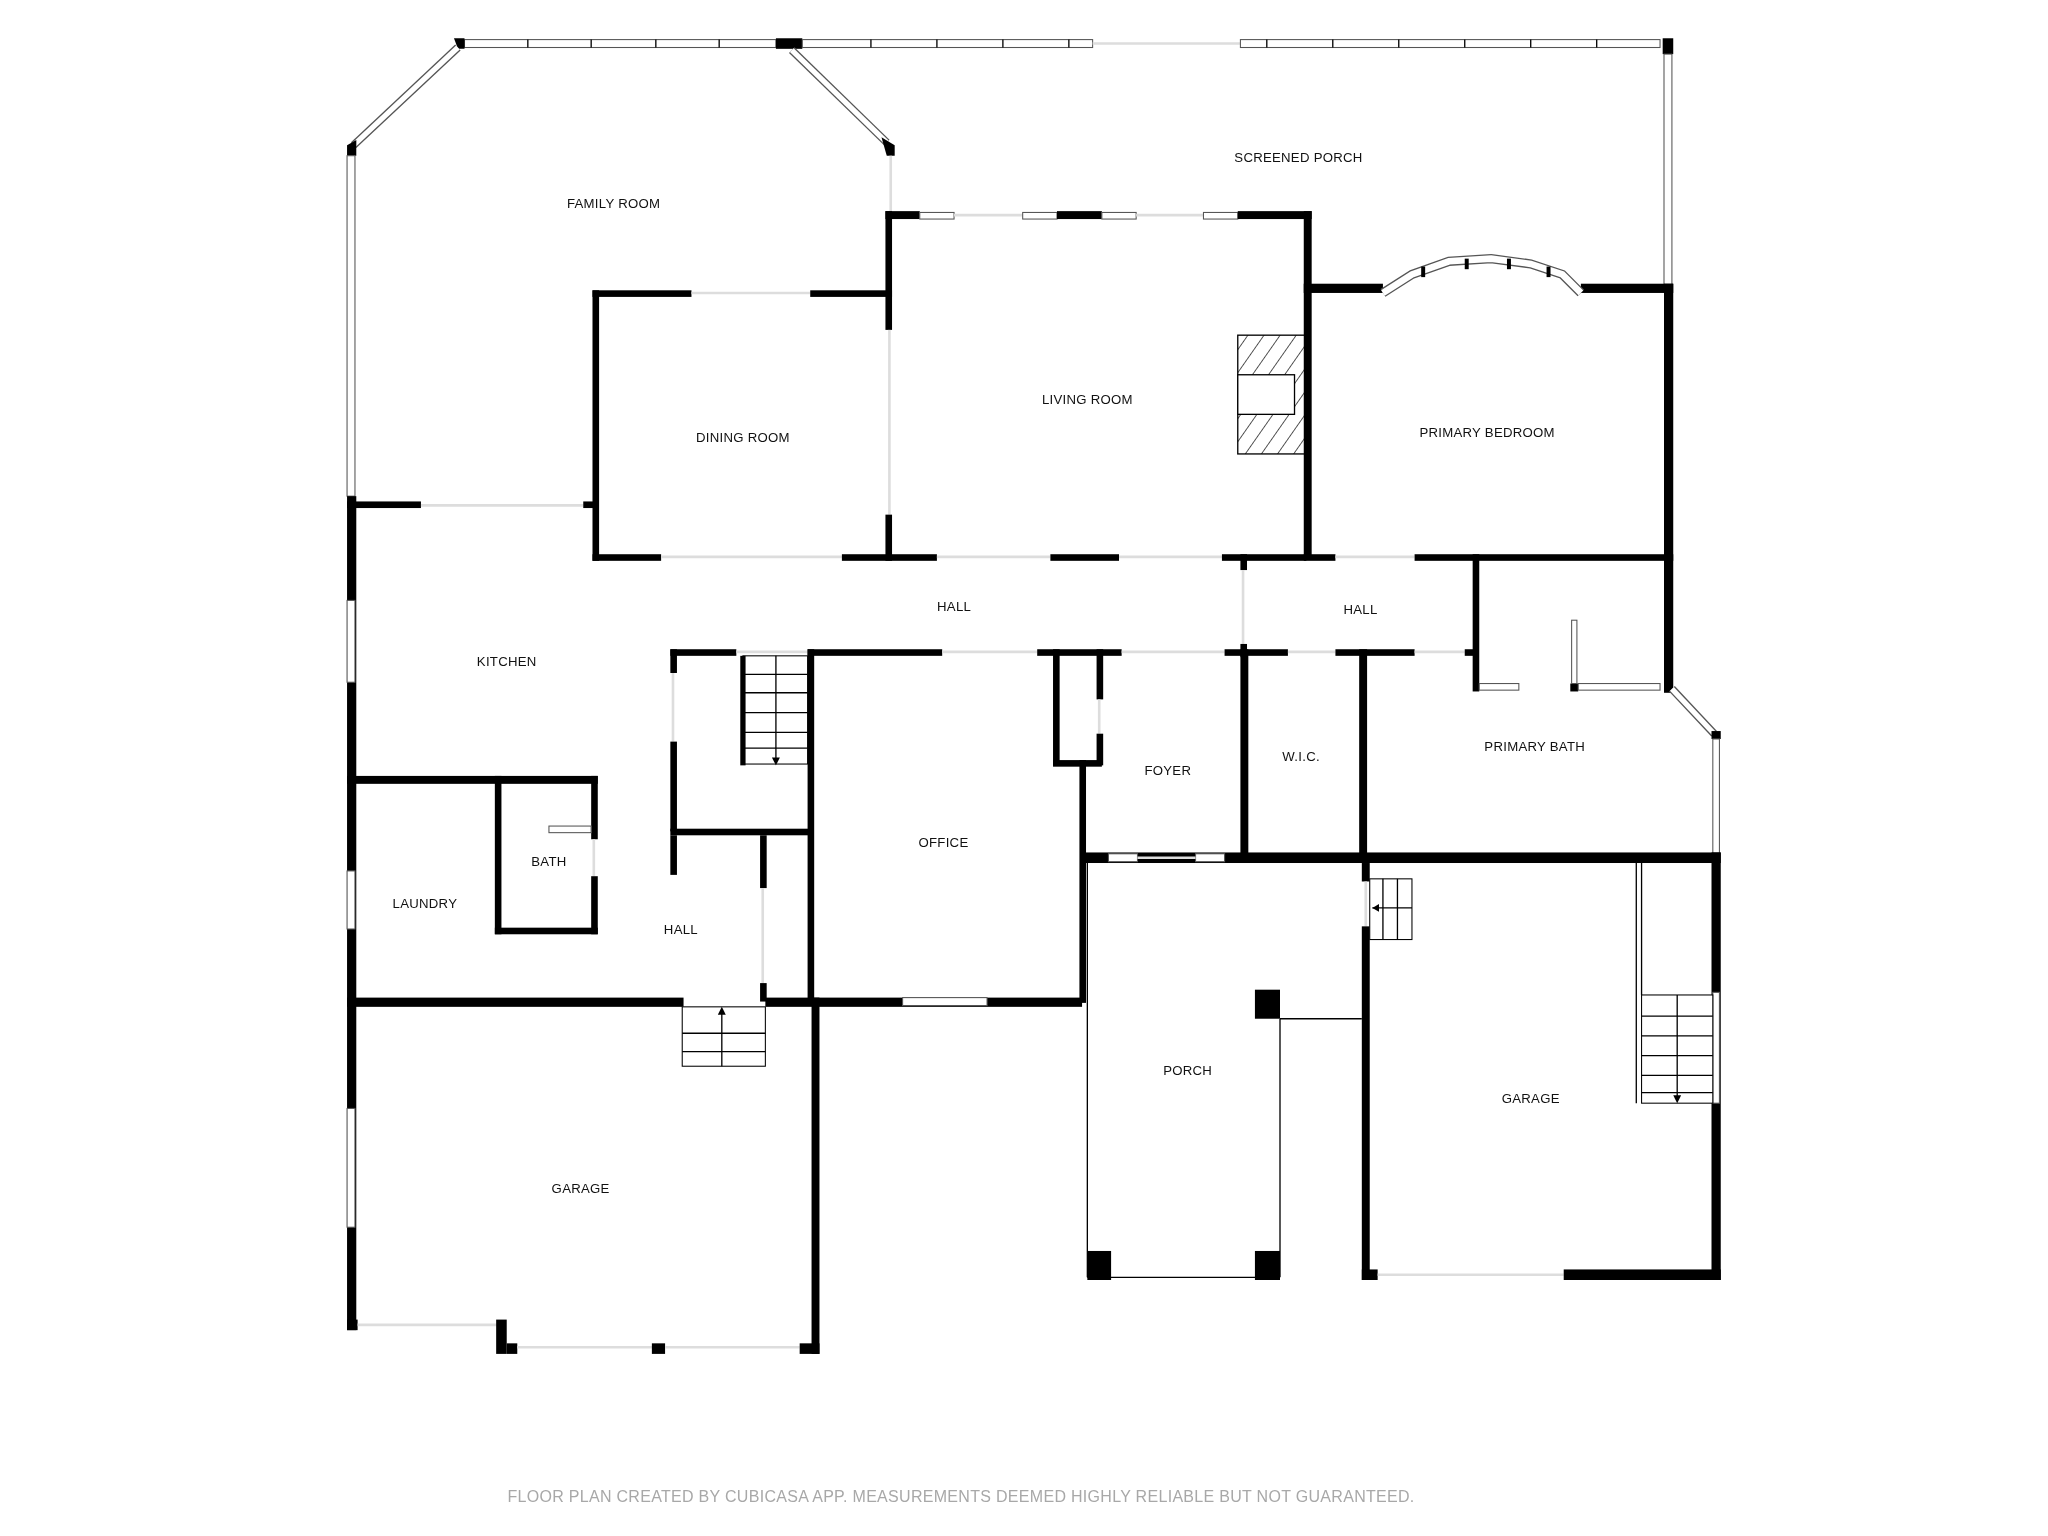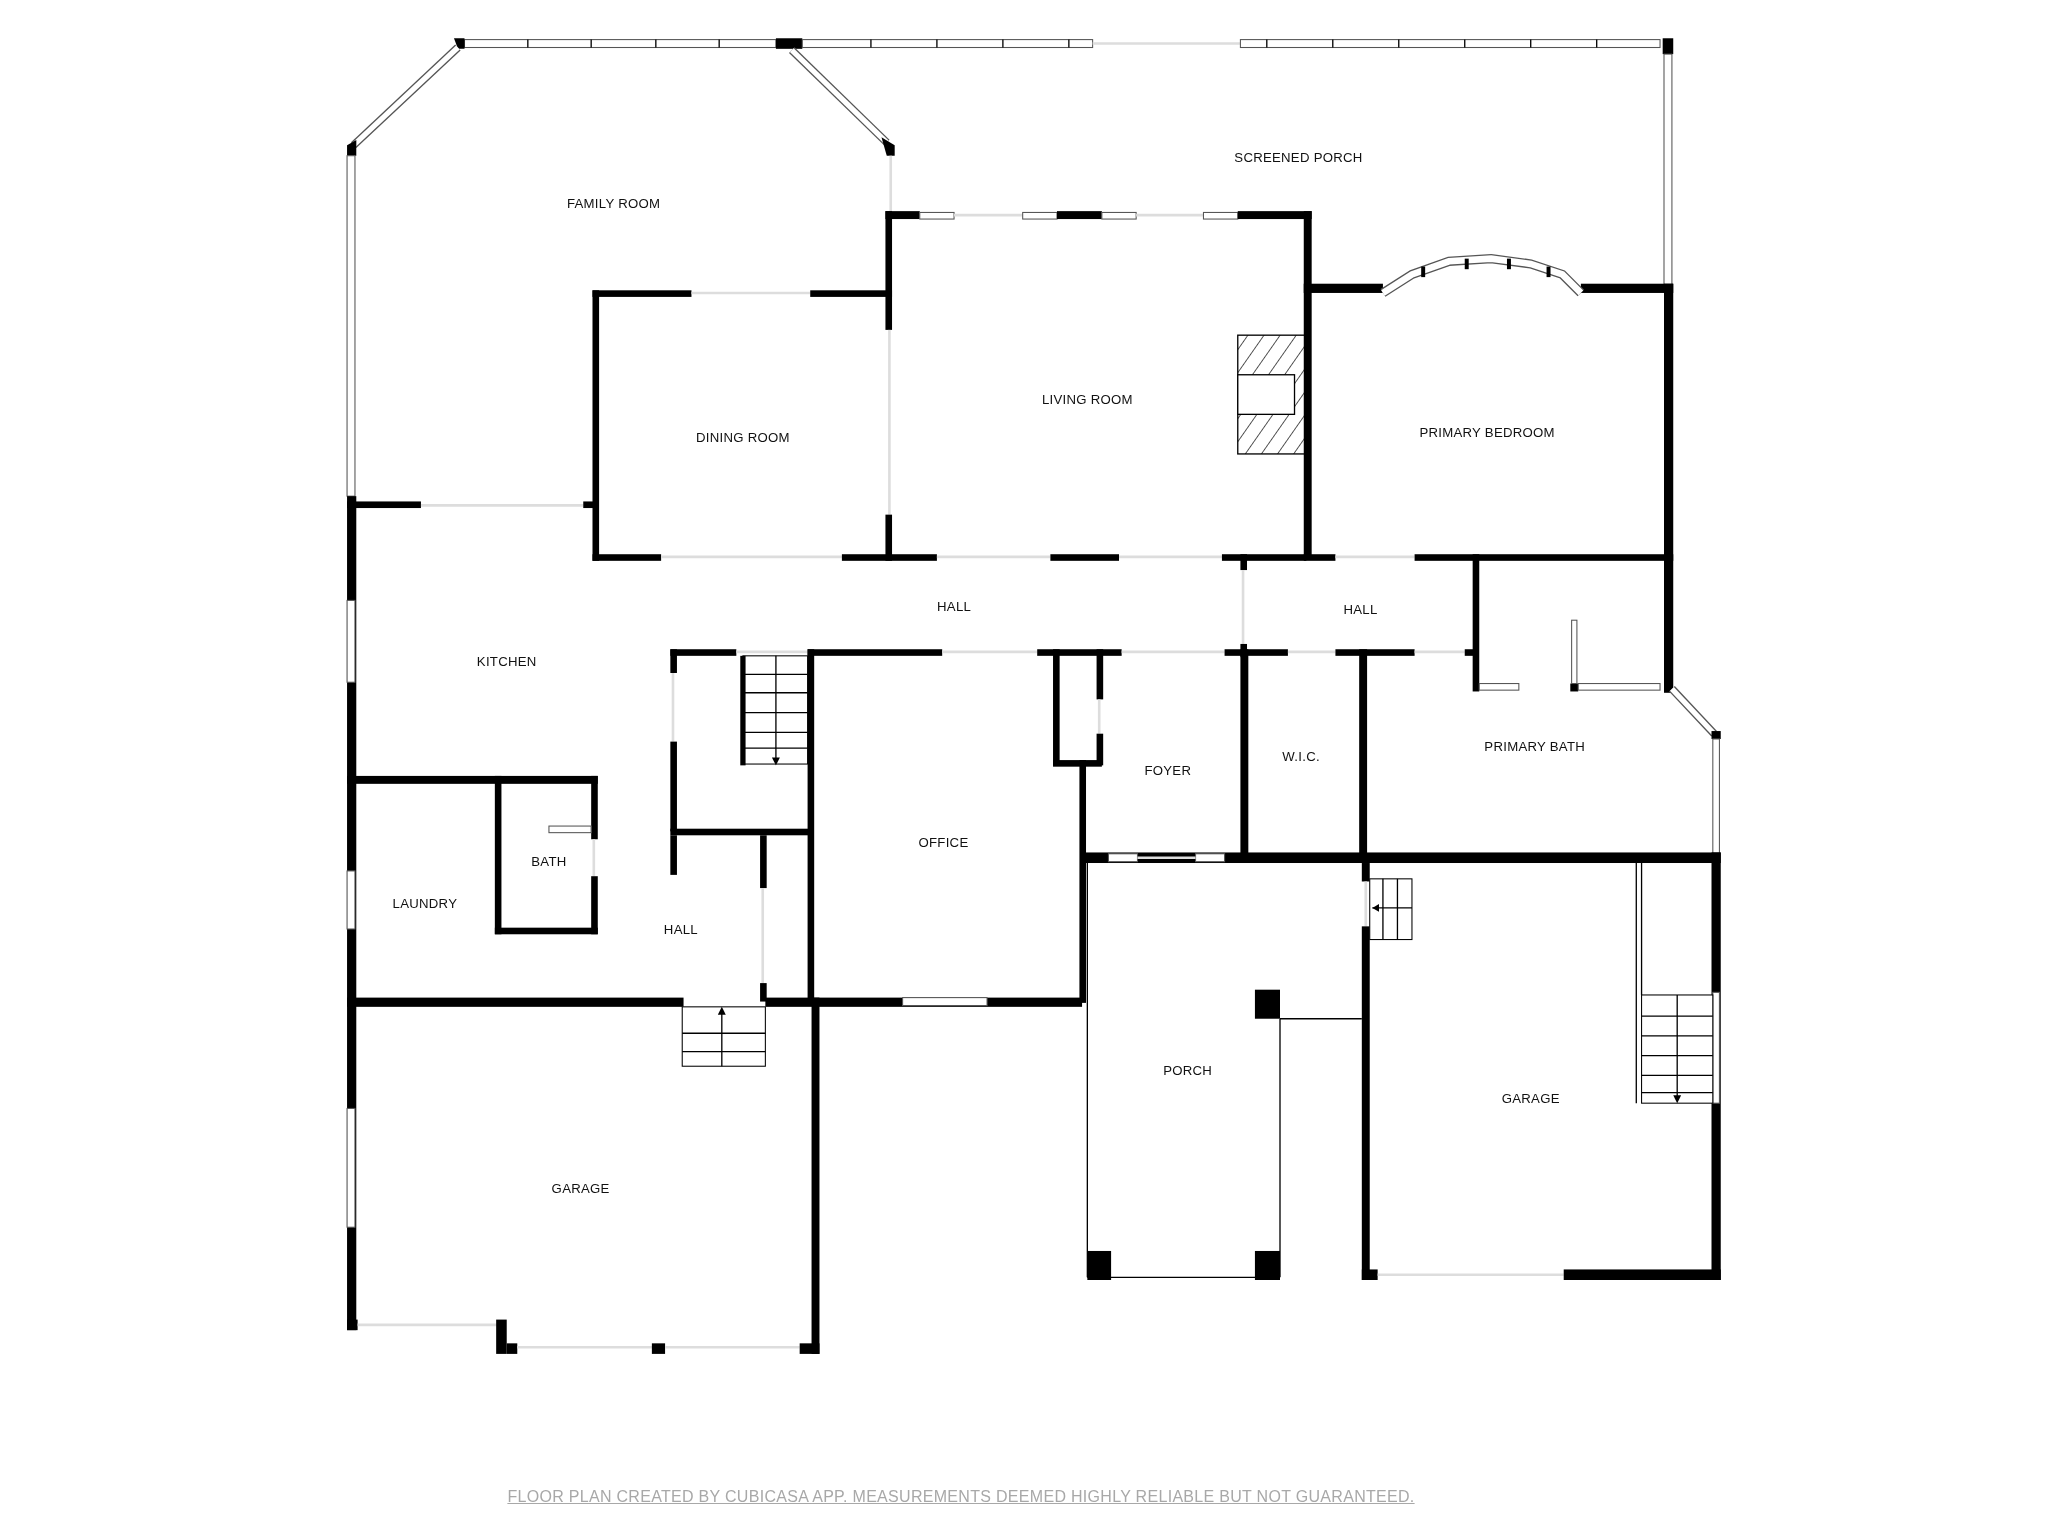--- a/index.html
+++ b/index.html
@@ -3,21 +3,21 @@
 <meta charset="utf-8">
 <style>
   html,body{margin:0;padding:0;background:#ffffff;}
   body{width:2048px;height:1536px;overflow:hidden;position:relative;font-family:"Liberation Sans",sans-serif;}
   #plan{position:absolute;left:0;top:0;width:2048px;height:1536px;}
   .wall{fill:#000;}
   .thin{stroke:#000;stroke-width:1;fill:none;}
   .win{fill:#fff;stroke:#555;stroke-width:0.8;}
   .open{stroke:#ddd;stroke-width:2;}
   .room-label{font-family:"Liberation Sans",sans-serif;font-size:10px;fill:#111;text-anchor:middle;letter-spacing:0.2px;}
-  .footer{position:absolute;left:0;width:1922px;top:1488px;text-align:center;color:#a8a8a8;font-size:16px;font-family:"Liberation Sans",sans-serif;letter-spacing:0.3px;text-decoration:underline;}
+  .footer{position:absolute;left:0;width:1922px;top:1488px;text-align:center;color:#a8a8a8;font-size:16px;font-family:"Liberation Sans",sans-serif;letter-spacing:0.3px;}
 </style>
 </head>
 <body>
 
 <svg id="plan" viewBox="0 0 1552 1164" xmlns="http://www.w3.org/2000/svg">
   <defs>
     <pattern id="hatch" patternUnits="userSpaceOnUse" width="10" height="10" patternTransform="rotate(35)">
       <line x1="0" y1="0" x2="0" y2="10" stroke="#000" stroke-width="1"></line>
     </pattern>
   </defs>

